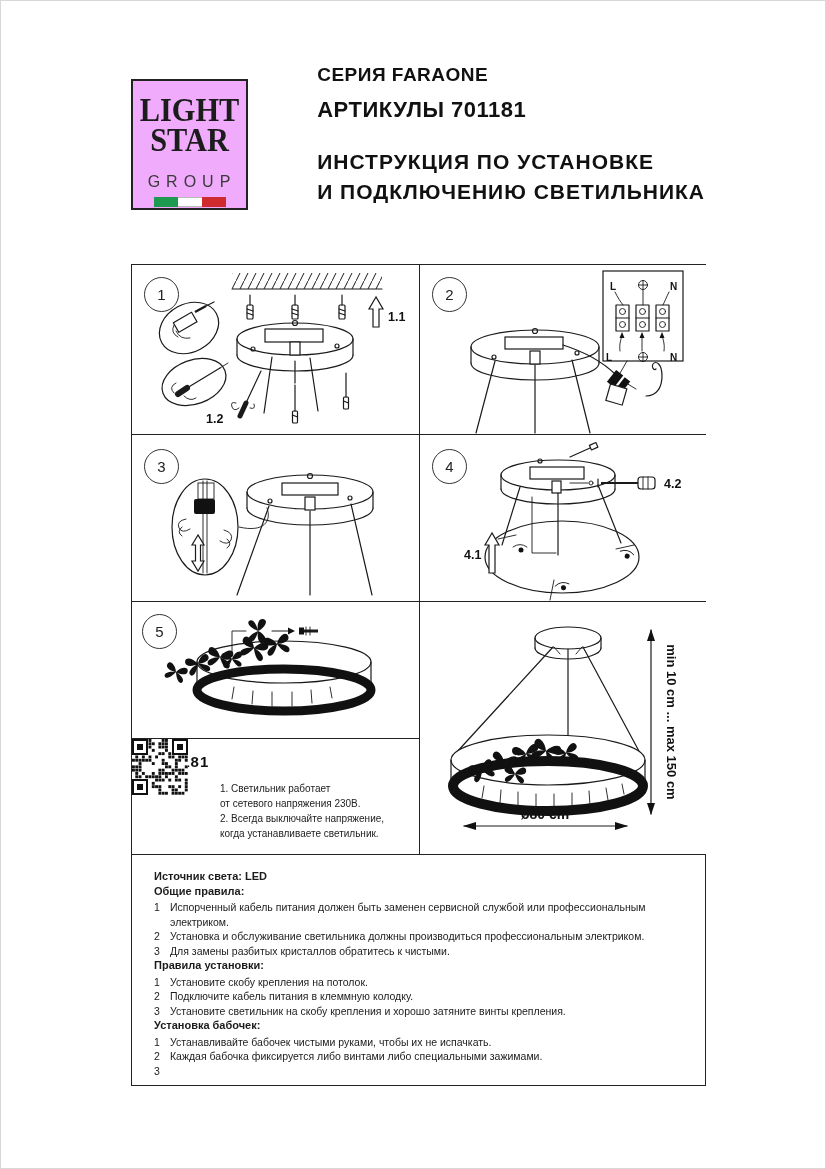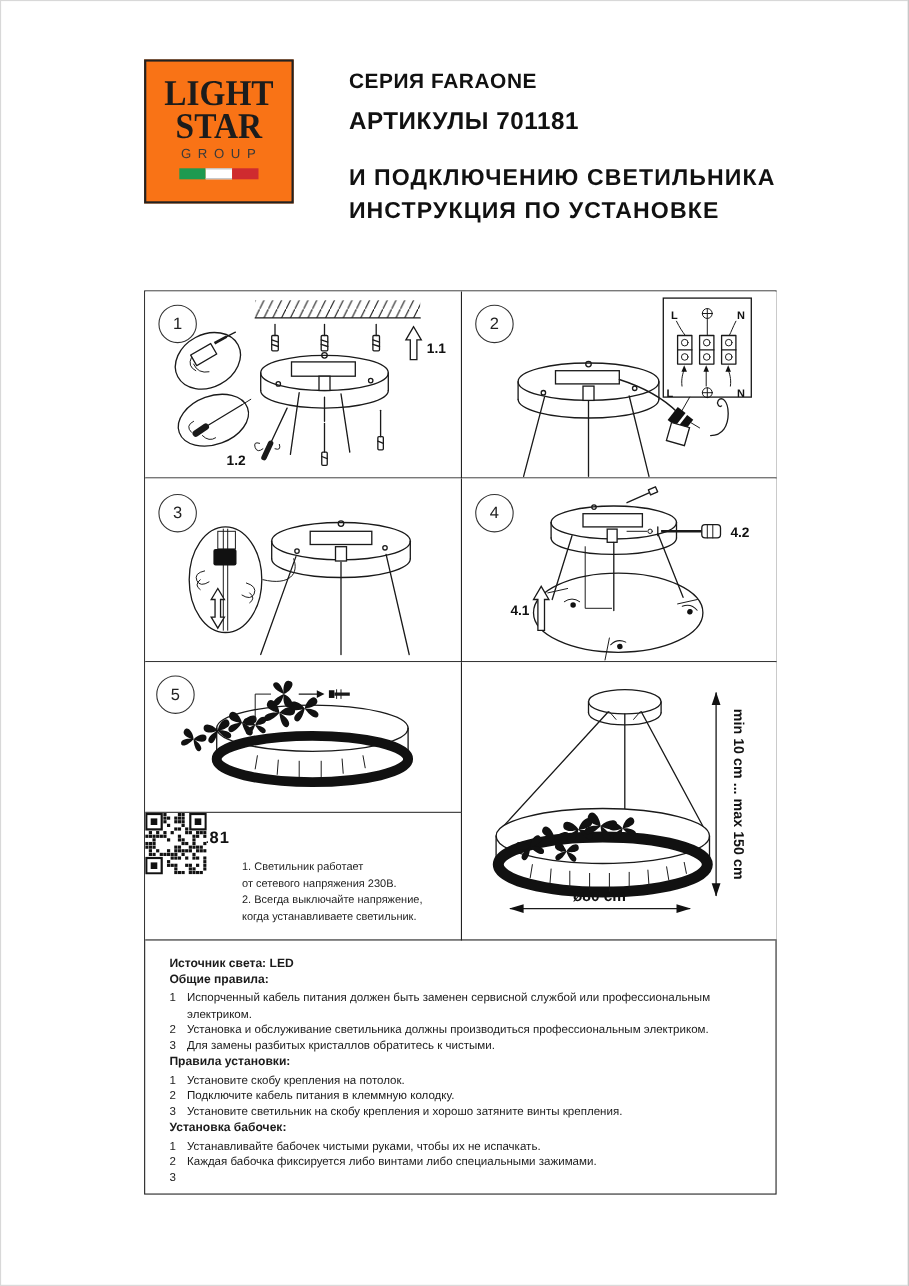--- a/index.html
+++ b/index.html
@@ -3,28 +3,28 @@
 <meta charset="utf-8">
 <style>
   html,body{margin:0;padding:0;background:#888;}
   .page{
     position:relative;width:826px;height:1169px;background:#ffffff;
     margin:0 auto;font-family:"Liberation Sans",sans-serif;color:#111;
     border:1px solid #d8d8d8;box-sizing:border-box;overflow:hidden;
   }
   
   .logo-box{
-    position:absolute;left:130px;top:53px;width:136px;height:131px;
-    border:2px solid #222;box-sizing:border-box;text-align:center;background:#f97316;
+    position:absolute;left:130px;top:78px;width:117px;height:131px;
+    border:2px solid #222;box-sizing:border-box;text-align:center;background:#f0abfc;
   }
   .logo-word{font-family:"Liberation Serif",serif;font-weight:bold;font-size:33px;
     line-height:30px;letter-spacing:0px;color:#1c1c1c;transform:scaleX(.92);}
   .logo-top{margin-top:14px;}
-  .logo-group{font-family:"Liberation Sans",sans-serif;font-size:12px;letter-spacing:6px;
-    color:#3a3a3a;margin-top:3px;margin-left:5px;}
+  .logo-group{font-family:"Liberation Sans",sans-serif;font-size:16px;letter-spacing:6px;
+    color:#3a3a3a;margin-top:18px;margin-left:5px;}
   .logo-flag{width:72px;height:10px;margin:6px auto 0 auto;display:flex;}
   .logo-flag div{flex:1;}
   .flag-green{background:#1e9a50;}
   .flag-white{background:#fff;border-top:1px solid #bbb;border-bottom:1px solid #bbb;box-sizing:border-box;}
   .flag-red{background:#cf2b2f;}
   .head-text{position:absolute;top:62px;right:120px;text-align:left;}
   .head-series{font-size:19px;font-weight:bold;letter-spacing:.5px;line-height:23px;}
   .head-articles{font-size:22px;font-weight:bold;letter-spacing:.5px;line-height:23px;margin-top:12px;}
   .head-title{font-size:21px;font-weight:bold;letter-spacing:1px;line-height:30px;margin-top:26px;}
   
@@ -71,22 +71,22 @@
       <div class="flag-green"></div>
         <div class="flag-white"></div>
         <div class="flag-red"></div>
     </div>
   </div>
 
   <div class="head-text">
     <div class="head-series">СЕРИЯ FARAONE</div>
     <div class="head-articles">АРТИКУЛЫ 701181</div>
     <div class="head-title">
+      <div>ИНСТРУКЦИЯ ПО УСТАНОВКЕ</div>
       <div>И ПОДКЛЮЧЕНИЮ СВЕТИЛЬНИКА</div>
-      <div>ИНСТРУКЦИЯ ПО УСТАНОВКЕ</div>
     </div>
   </div>
 
   <div class="content">
 
     <div class="cell b-r b-b" style="left:0;top:0;width:288px;height:170px;">
       <div class="stepnum" style="left:12px;top:12px;">1</div>
       <svg width="288" height="170" viewBox="0 0 288 170">
         <defs>
           <pattern id="hatch1" width="8" height="16" patternUnits="userSpaceOnUse">

